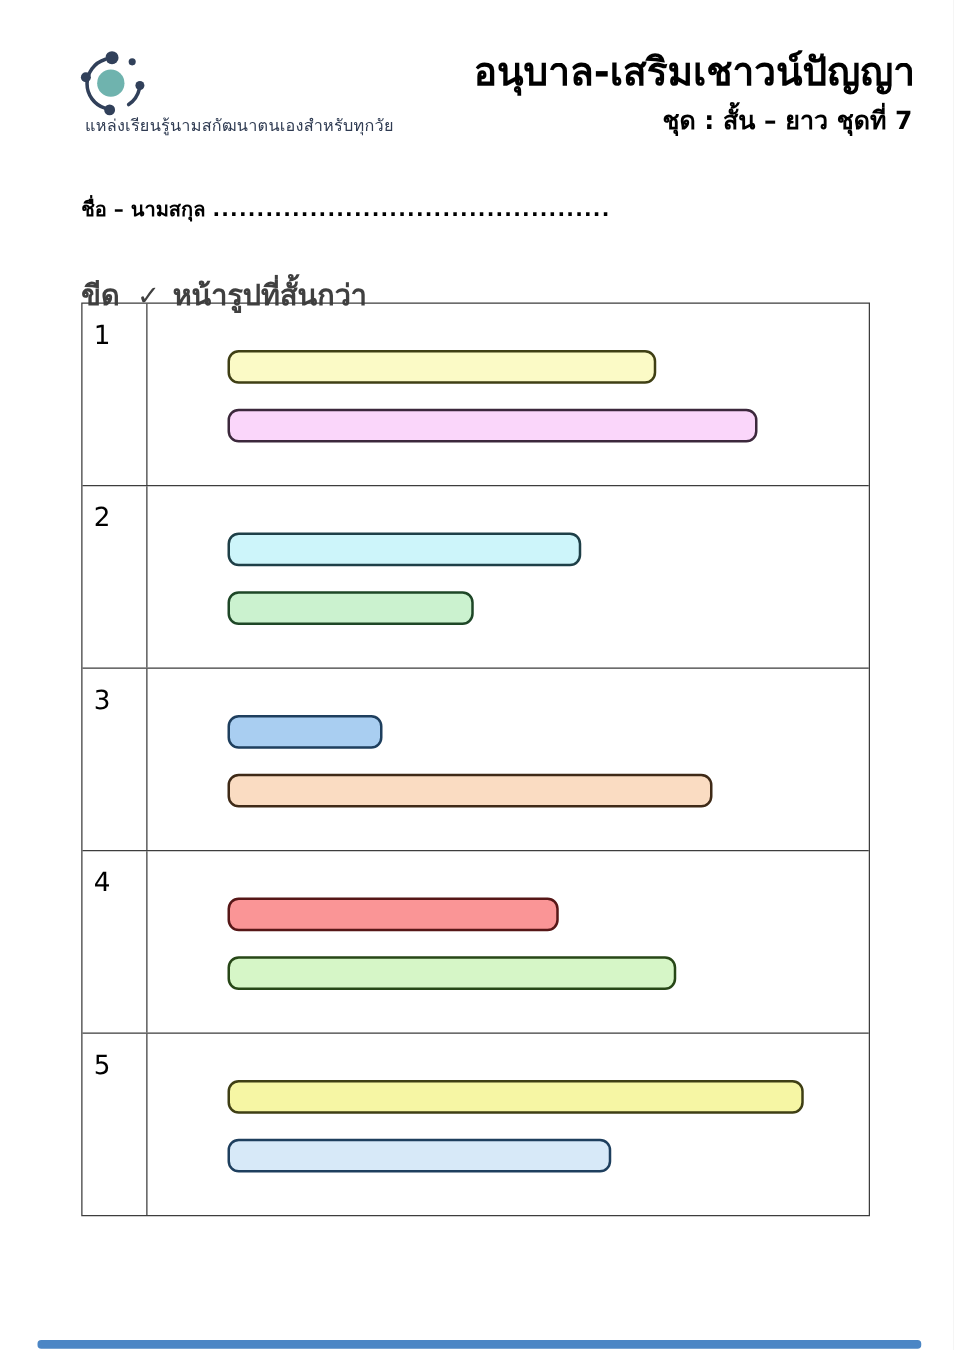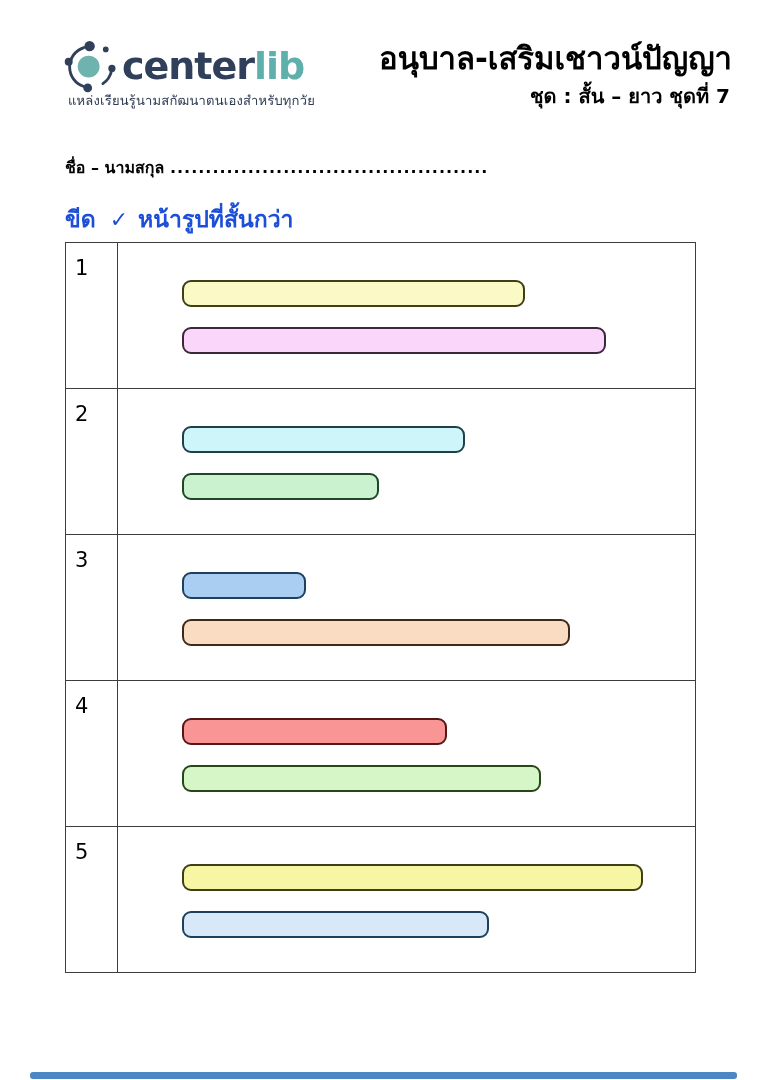--- a/index.html
+++ b/index.html
@@ -19,21 +19,21 @@
   .logo-tagline{
     position:absolute;left:68px;top:90px;font-size:13px;color:#2f3b52;
     letter-spacing:.2px;
   }
   .title-block{position:absolute;right:31px;top:40px;text-align:right;color:#000;}
   .doc-title{font-size:31px;font-weight:700;line-height:1.2;margin-left:23px;}
   .doc-subtitle{font-size:20px;font-weight:600;margin-top:3px;padding-right:2px;}
   
   .name-line{position:absolute;left:65px;top:155px;font-size:16px;font-weight:600;color:#000;}
   .name-line .dots{font-weight:700;letter-spacing:1px;}
-  .instruction-line{position:absolute;left:65px;top:201px;font-size:23px;font-weight:600;color:#1d4ed8;}
+  .instruction-line{position:absolute;left:65px;top:218px;font-size:23px;font-weight:600;color:#404040;}
   .instruction-line .check{font-weight:400;padding:0 10px 0 14px;font-size:22px;}
   
   .worksheet{
     position:absolute;left:65px;top:242px;width:631px;height:731px;
     border:1.5px solid #3d3d3d;box-sizing:border-box;
     display:flex;flex-direction:column;
   }
   .ws-row{flex:1 1 0;display:flex;border-top:1px solid #3d3d3d;}
   .ws-row:first-child{border-top:none;}
   .num-cell{
@@ -64,23 +64,20 @@
       <path d="M 22 9 A 21.5 21.5 0 0 0 22 50" stroke="#31405a" stroke-width="3" fill="none" stroke-linecap="round"></path>
       <path d="M 51 34 A 21.5 21.5 0 0 1 42 47" stroke="#31405a" stroke-width="3" fill="none" stroke-linecap="round"></path>
       <circle cx="28" cy="7.5" r="5.5" fill="#31405a"></circle>
       <circle cx="45" cy="11" r="3" fill="#31405a"></circle>
       <circle cx="6" cy="24" r="4.2" fill="#31405a"></circle>
       <circle cx="26" cy="51.5" r="4.6" fill="#31405a"></circle>
       <circle cx="51.5" cy="31" r="3.8" fill="#31405a"></circle>
     </svg>
   </div>
 
-  <div class="logo-text">
-    <span class="brand-a">center</span><span class="brand-b">lib</span>
-  </div>
   <div class="logo-tagline">แหล่งเรียนรู้นามสกัฒนาตนเองสำหรับทุกวัย</div>
 
   <div class="title-block">
     <div class="doc-title">อนุบาล-เสริมเชาวน์ปัญญา</div>
     <div class="doc-subtitle">ชุด : สั้น – ยาว ชุดที่ 7</div>
   </div>
 
   <div class="name-line">
     <span>ชื่อ – นามสกุล </span><span class="dots">.............................................</span>
   </div>

